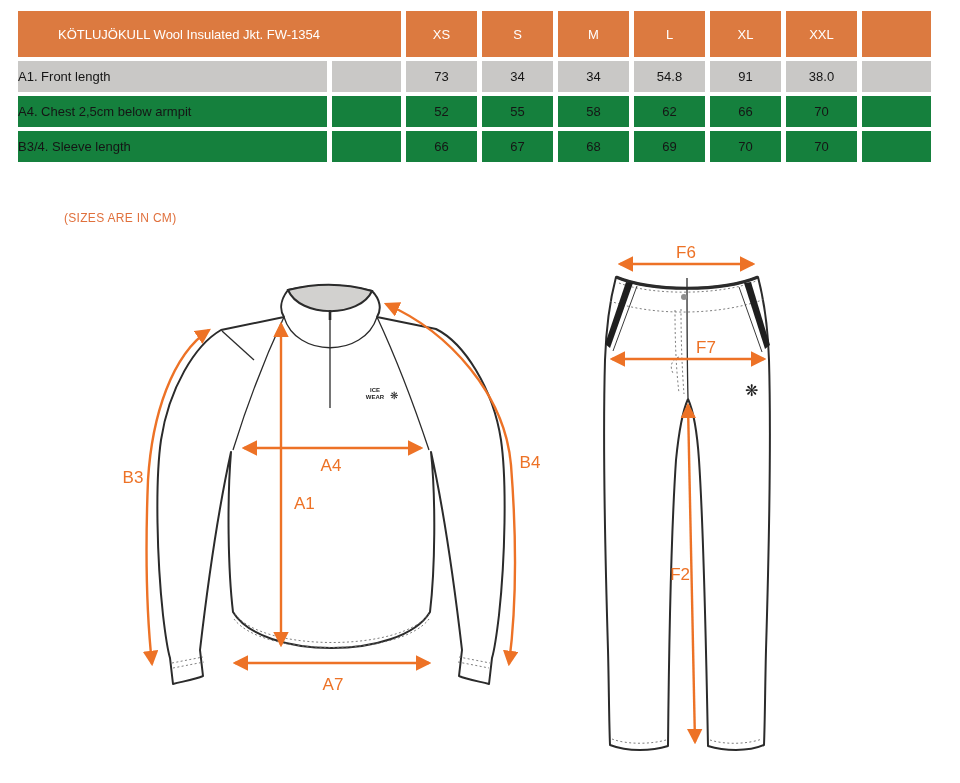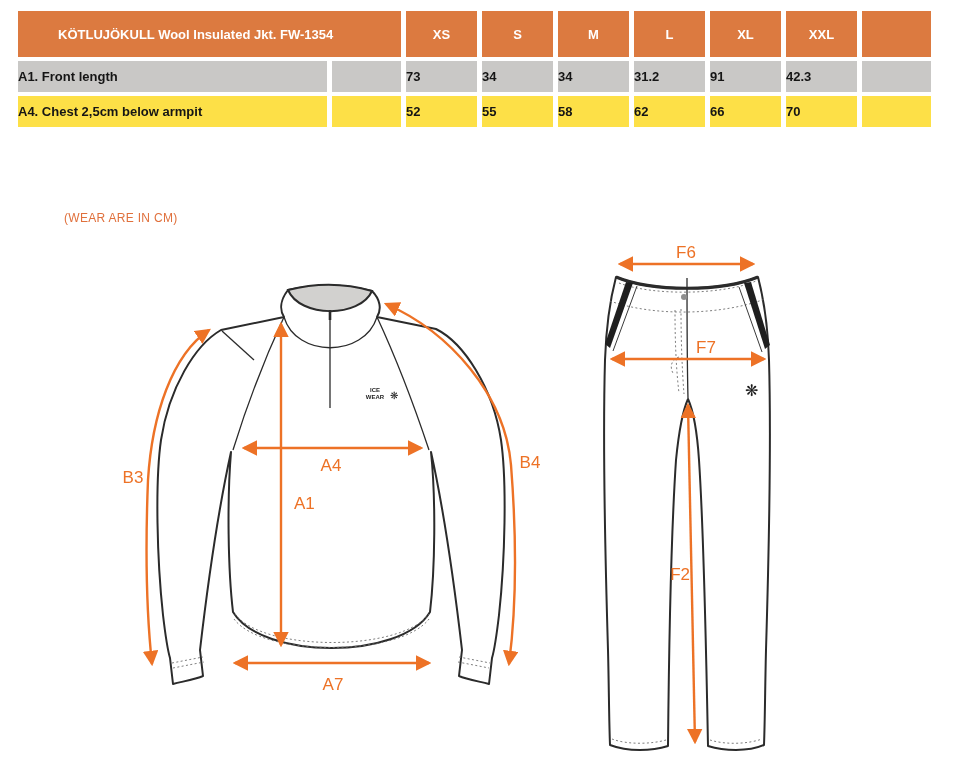--- a/index.html
+++ b/index.html
@@ -2,27 +2,27 @@
 <html><head>
 <meta charset="utf-8">
 <style>
   html,body{margin:0;padding:0;background:#fff;}
   .page{position:relative;width:960px;height:783px;background:#fff;overflow:hidden;
         font-family:"Liberation Sans",sans-serif;}
   
   table.size-table{position:absolute;left:13px;top:7px;border-collapse:separate;
         border-spacing:5px 4px;table-layout:fixed;}
   table.size-table td,table.size-table th{font-size:13px;padding:0;overflow:hidden;white-space:nowrap;}
-  .hcell{background:#DC7A40;color:#fff;font-weight:bold;height:46px;text-align:center;}
+  .hcell{background:#DC7A40;color:#fff;font-weight:normal;height:46px;text-align:center;}
   .hcell.title{text-align:left;padding-left:40px;}
   .brow td{height:31px;color:#151515;}
   .rowA td{background:#C9C8C6;}
-  .rowB td{background:#fde047;}
-  .lbl{text-align:left;padding-left:40px;font-weight:bold;}
-  .val{text-align:left;font-weight:bold;}
+  .rowB td{background:#15803d;}
+  .lbl{text-align:left;padding-left:40px;}
+  .val{text-align:center;}
   .note{position:absolute;left:64px;top:211px;font-size:12px;letter-spacing:.3px;color:#E0703C;}
   
   svg.diagram{position:absolute;left:0;top:0;}
   .garment{fill:#fff;stroke:#2B2B2B;stroke-width:2;stroke-linejoin:round;}
   .seam{fill:none;stroke:#2B2B2B;stroke-width:1.3;}
   .thin{fill:none;stroke:#3a3a3a;stroke-width:1;}
   .stitch{fill:none;stroke:#6f6f6f;stroke-width:.9;stroke-dasharray:2 2.4;}
   .arrow{fill:none;stroke:#ED7226;stroke-width:2.4;
          marker-start:url(#ah);marker-end:url(#ah);}
   .mlabel{fill:#ED7226;font-family:"Liberation Sans",sans-serif;font-size:17px;}
@@ -56,40 +56,51 @@
       <th class="hcell">XL</th>
       <th class="hcell">XXL</th>
       <th class="hcell"></th>
     </tr>
     <tr class="brow rowA">
       <td class="lbl">A1. Front length</td>
       <td></td>
       <td class="val">73</td>
       <td class="val">34</td>
       <td class="val">34</td>
-      <td class="val">31.2</td>
+      <td class="val">54.8</td>
       <td class="val">91</td>
-      <td class="val">42.3</td>
+      <td class="val">38.0</td>
       <td></td>
     </tr>
     <tr class="brow rowB">
       <td class="lbl">A4. Chest 2,5cm below armpit</td>
       <td></td>
       <td class="val">52</td>
       <td class="val">55</td>
       <td class="val">58</td>
       <td class="val">62</td>
       <td class="val">66</td>
       <td class="val">70</td>
       <td></td>
     </tr>
+    <tr class="brow rowB">
+      <td class="lbl">B3/4. Sleeve length</td>
+      <td></td>
+      <td class="val">66</td>
+      <td class="val">67</td>
+      <td class="val">68</td>
+      <td class="val">69</td>
+      <td class="val">70</td>
+      <td class="val">70</td>
+      <td></td>
+    </tr>
   </tbody>
     </table>
 
-  <div class="note">(WEAR ARE IN CM)</div>
+  <div class="note">(SIZES ARE IN CM)</div>
 
   <svg class="diagram" width="960" height="783" viewBox="0 0 960 783">
     <defs>
       <marker id="ah" viewBox="0 0 10 10" refX="8.5" refY="5" markerWidth="6.5" markerHeight="6.5" orient="auto-start-reverse">
         <path d="M0,0 L10,5 L0,10 Z" fill="#ED7226"></path>
       </marker>
     </defs>
 
     <g>
       <path class="garment" d="

